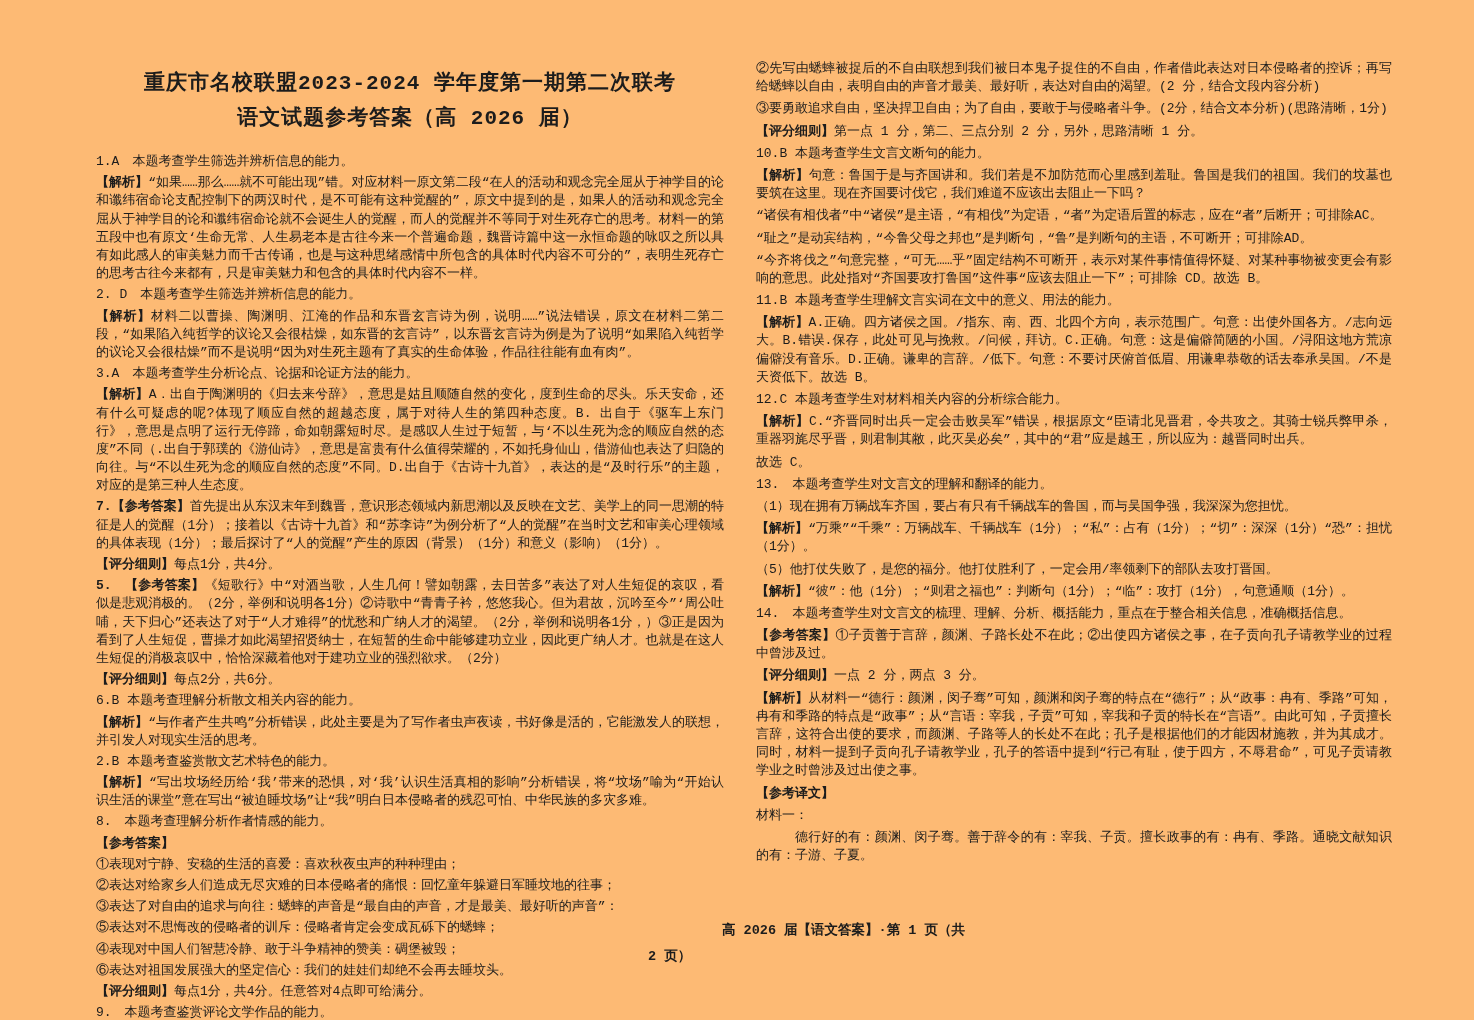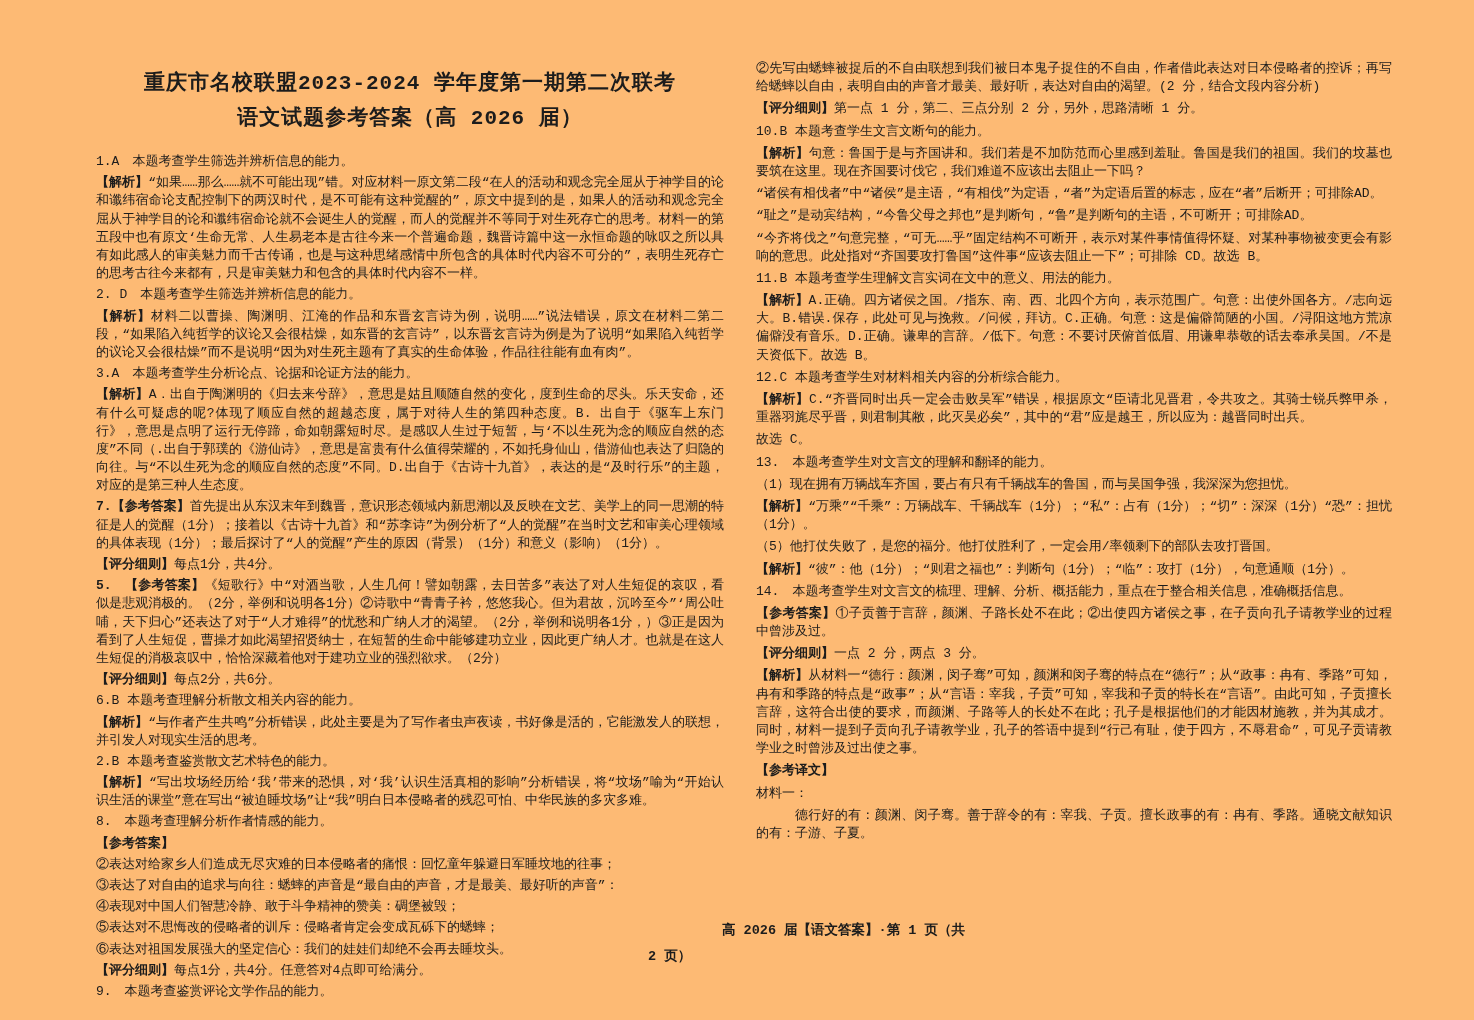--- a/index.html
+++ b/index.html
@@ -63,36 +63,38 @@
     <p class="para"><b class="lbl">7.【参考答案】</b><span>首先提出从东汉末年到魏晋，意识形态领域内新思潮以及反映在文艺、美学上的同一思潮的特征是人的觉醒（1分）；接着以《古诗十九首》和“苏李诗”为例分析了“人的觉醒”在当时文艺和审美心理领域的具体表现（1分）；最后探讨了“人的觉醒”产生的原因（背景）（1分）和意义（影响）（1分）。</span></p>
     <p class="para"><b class="lbl">【评分细则】</b><span>每点1分，共4分。</span></p>
     <p class="para"><b class="lbl">5.　【参考答案】</b><span>《短歌行》中“对酒当歌，人生几何！譬如朝露，去日苦多”表达了对人生短促的哀叹，看似是悲观消极的。（2分，举例和说明各1分）②诗歌中“青青子衿，悠悠我心。但为君故，沉吟至今”‘周公吐哺，天下归心”还表达了对于“人才难得”的忧愁和广纳人才的渴望。（2分，举例和说明各1分，）③正是因为看到了人生短促，曹操才如此渴望招贤纳士，在短暂的生命中能够建功立业，因此更广纳人才。也就是在这人生短促的消极哀叹中，恰恰深藏着他对于建功立业的强烈欲求。（2分）</span></p>
     <p class="para"><b class="lbl">【评分细则】</b><span>每点2分，共6分。</span></p>
     <p class="para"><b class="lbl"></b><span>6.B 本题考查理解分析散文相关内容的能力。</span></p>
     <p class="para"><b class="lbl">【解析】</b><span>“与作者产生共鸣”分析错误，此处主要是为了写作者虫声夜读，书好像是活的，它能激发人的联想，并引发人对现实生活的思考。</span></p>
     <p class="para"><b class="lbl"></b><span>2.B 本题考查鉴赏散文艺术特色的能力。</span></p>
     <p class="para"><b class="lbl">【解析】</b><span>“写出坟场经历给‘我’带来的恐惧，对‘我’认识生活真相的影响”分析错误，将“坟场”喻为“开始认识生活的课堂”意在写出“被迫睡坟场”让“我”明白日本侵略者的残忍可怕、中华民族的多灾多难。</span></p>
     <p class="para"><b class="lbl"></b><span>8.　本题考查理解分析作者情感的能力。</span></p>
     <p class="para"><b class="lbl">【参考答案】</b><span></span></p>
+    <p class="para"><b class="lbl"></b><span>①表现对宁静、安稳的生活的喜爱：喜欢秋夜虫声的种种理由；</span></p>
     <p class="para"><b class="lbl"></b><span>②表达对给家乡人们造成无尽灾难的日本侵略者的痛恨：回忆童年躲避日军睡坟地的往事；</span></p>
     <p class="para"><b class="lbl"></b><span>③表达了对自由的追求与向往：蟋蟀的声音是“最自由的声音，才是最美、最好听的声音”：</span></p>
+    <p class="para"><b class="lbl"></b><span>⑤表达对不思悔改的侵略者的训斥：侵略者肯定会变成瓦砾下的蟋蟀；</span></p>
     <p class="para"><b class="lbl"></b><span>④表现对中国人们智慧冷静、敢于斗争精神的赞美：碉堡被毁；</span></p>
-    <p class="para"><b class="lbl"></b><span>⑤表达对不思悔改的侵略者的训斥：侵略者肯定会变成瓦砾下的蟋蟀；</span></p>
     <p class="para"><b class="lbl"></b><span>⑥表达对祖国发展强大的坚定信心：我们的娃娃们却绝不会再去睡坟头。</span></p>
     <p class="para"><b class="lbl">【评分细则】</b><span>每点1分，共4分。任意答对4点即可给满分。</span></p>
     <p class="para"><b class="lbl"></b><span>9.　本题考查鉴赏评论文学作品的能力。</span></p>
 
   </div>
 
   <div class="col col-right">
     <p class="para"><b class="lbl"></b><span>②先写由蟋蟀被捉后的不自由联想到我们被日本鬼子捉住的不自由，作者借此表达对日本侵略者的控诉；再写给蟋蟀以自由，表明自由的声音才最美、最好听，表达对自由的渴望。(2 分，结合文段内容分析)</span></p>
+    <p class="para"><b class="lbl"></b><span>③要勇敢追求自由，坚决捍卫自由；为了自由，要敢于与侵略者斗争。(2分，结合文本分析)(思路清晰，1分)</span></p>
     <p class="para"><b class="lbl">【评分细则】</b><span>第一点 1 分，第二、三点分别 2 分，另外，思路清晰 1 分。</span></p>
     <p class="para"><b class="lbl"></b><span>10.B 本题考查学生文言文断句的能力。</span></p>
     <p class="para"><b class="lbl">【解析】</b><span>句意：鲁国于是与齐国讲和。我们若是不加防范而心里感到羞耻。鲁国是我们的祖国。我们的坟墓也要筑在这里。现在齐国要讨伐它，我们难道不应该出去阻止一下吗？</span></p>
-    <p class="para gap"><b class="lbl"></b><span>“诸侯有相伐者”中“诸侯”是主语，“有相伐”为定语，“者”为定语后置的标志，应在“者”后断开；可排除AD。</span></p>
+    <p class="para gap"><b class="lbl"></b><span>“诸侯有相伐者”中“诸侯”是主语，“有相伐”为定语，“者”为定语后置的标志，应在“者”后断开；可排除AC。</span></p>
     <p class="para gap"><b class="lbl"></b><span>“耻之”是动宾结构，“今鲁父母之邦也”是判断句，“鲁”是判断句的主语，不可断开；可排除AD。</span></p>
     <p class="para gap"><b class="lbl"></b><span>“今齐将伐之”句意完整，“可无……乎”固定结构不可断开，表示对某件事情值得怀疑、对某种事物被变更会有影响的意思。此处指对“齐国要攻打鲁国”这件事“应该去阻止一下”；可排除 CD。故选 B。</span></p>
     <p class="para gap"><b class="lbl"></b><span>11.B 本题考查学生理解文言实词在文中的意义、用法的能力。</span></p>
     <p class="para"><b class="lbl">【解析】</b><span>A.正确。四方诸侯之国。/指东、南、西、北四个方向，表示范围广。句意：出使外国各方。/志向远大。B.错误.保存，此处可见与挽救。/问候，拜访。C.正确。句意：这是偏僻简陋的小国。/浔阳这地方荒凉偏僻没有音乐。D.正确。谦卑的言辞。/低下。句意：不要讨厌俯首低眉、用谦卑恭敬的话去奉承吴国。/不是天资低下。故选 B。</span></p>
     <p class="para"><b class="lbl"></b><span>12.C 本题考查学生对材料相关内容的分析综合能力。</span></p>
     <p class="para"><b class="lbl">【解析】</b><span>C.“齐晋同时出兵一定会击败吴军”错误，根据原文“臣请北见晋君，令共攻之。其骑士锐兵弊甲杀，重器羽旄尽乎晋，则君制其敝，此灭吴必矣”，其中的“君”应是越王，所以应为：越晋同时出兵。</span></p>
     <p class="para gap"><b class="lbl"></b><span>故选 C。</span></p>
     <p class="para gap"><b class="lbl"></b><span>13.　本题考查学生对文言文的理解和翻译的能力。</span></p>
     <p class="para"><b class="lbl"></b><span>（1）现在拥有万辆战车齐国，要占有只有千辆战车的鲁国，而与吴国争强，我深深为您担忧。</span></p>
     <p class="para gap"><b class="lbl">【解析】</b><span>“万乘”“千乘”：万辆战车、千辆战车（1分）；“私”：占有（1分）；“切”：深深（1分）“恐”：担忧（1分）。</span></p>

